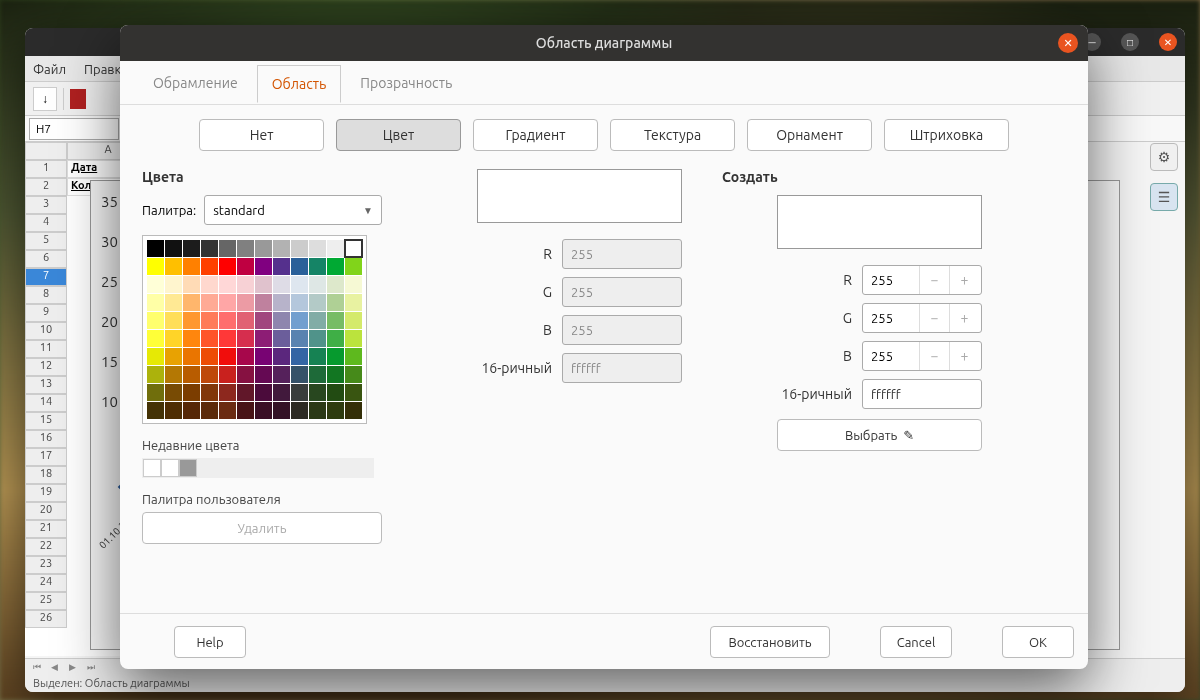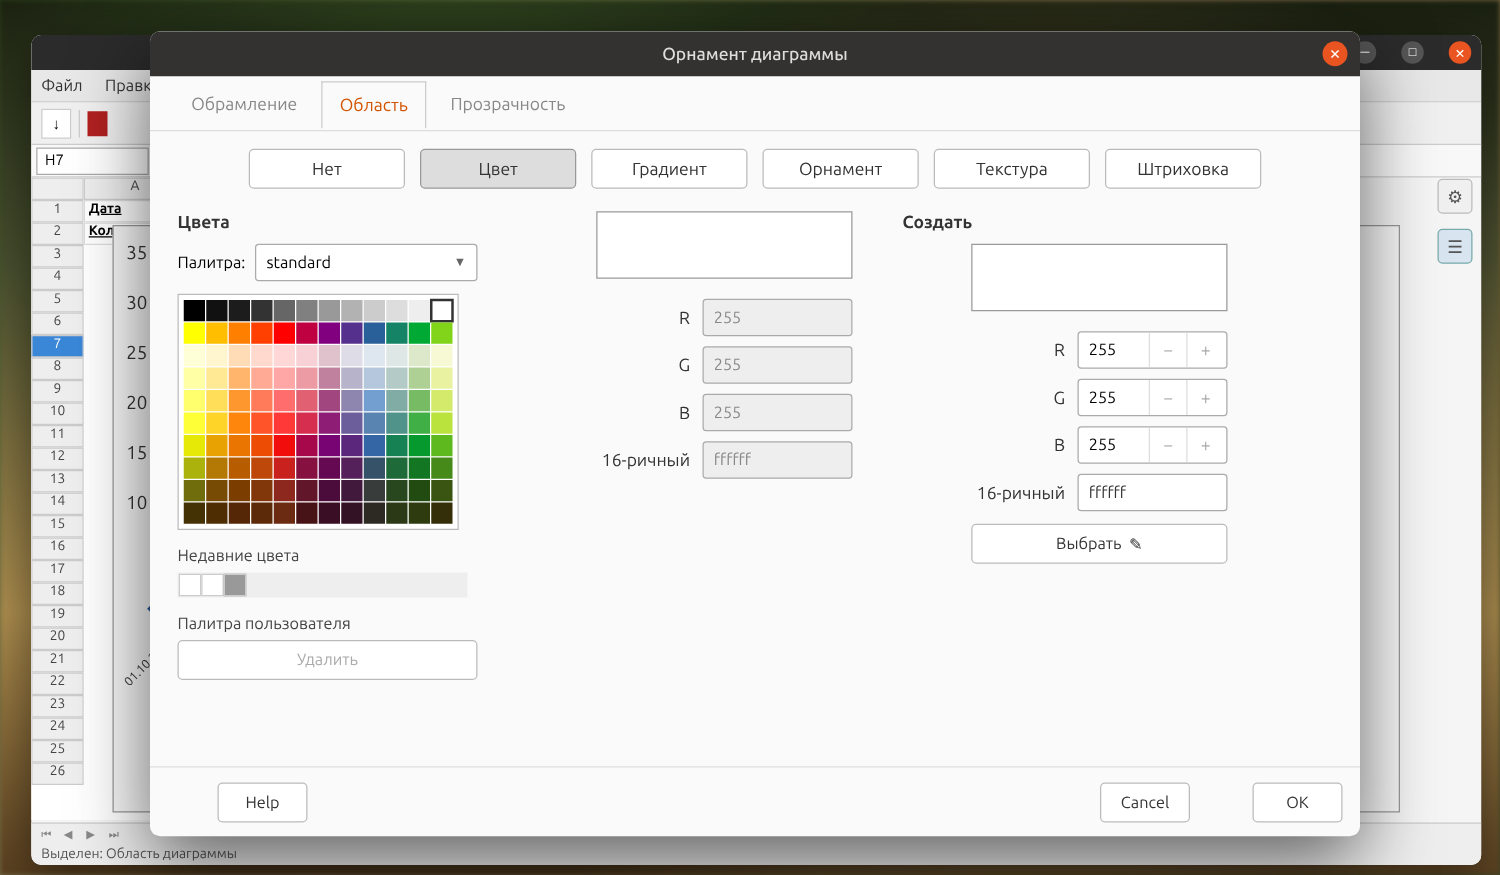--- a/index.html
+++ b/index.html
@@ -167,35 +167,35 @@
       <span class="nav-arrow">◀</span>
       <span class="nav-arrow">▶</span>
       <span class="nav-arrow">⏭</span>
     </div>
     <div>Выделен: Область диаграммы</div>
   </div>
 </div>
 
 <div class="dialog">
   <div class="dlg-titlebar">
-    <span>Орнамент диаграммы</span>
+    <span>Область диаграммы</span>
     <div class="dlg-close">✕</div>
   </div>
   <div class="dlg-tabs">
     <div class="dlg-tab">Обрамление</div>
     <div class="dlg-tab active">Область</div>
     <div class="dlg-tab">Прозрачность</div>
   </div>
 
   <div class="fill-type-row">
     <div class="fill-btn">Нет</div>
     <div class="fill-btn active">Цвет</div>
     <div class="fill-btn">Градиент</div>
+    <div class="fill-btn">Текстура</div>
     <div class="fill-btn">Орнамент</div>
-    <div class="fill-btn">Текстура</div>
     <div class="fill-btn">Штриховка</div>
   </div>
 
   <div class="dlg-body">
 
     <div class="col-left">
       <div class="section-h">Цвета</div>
       <div class="palette-row">
         <span style="font-size:13px">Палитра:</span>
         <div class="palette-select">
@@ -391,16 +391,17 @@
       <div class="btn pick-btn">
         <span>Выбрать</span>
         <span style="margin-left:6px">✎</span>
       </div>
     </div>
   </div>
 
   <div class="dlg-footer">
     <div class="btn">Help</div>
     <div class="spacer"></div>
+    <div class="btn" style="min-width:120px">Восстановить</div>
     <div class="btn">Cancel</div>
     <div class="btn">OK</div>
   </div>
 </div>
 
 </body></html>

